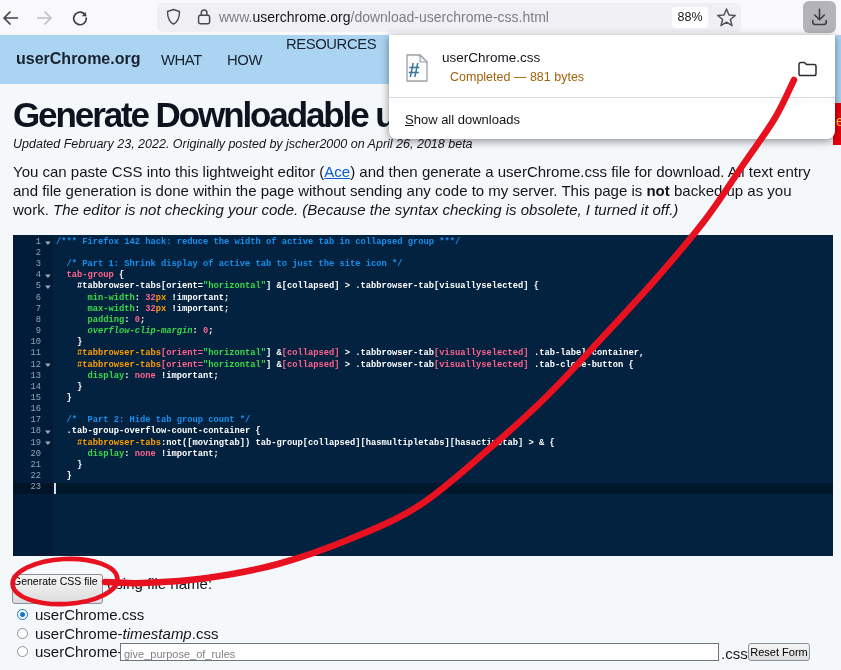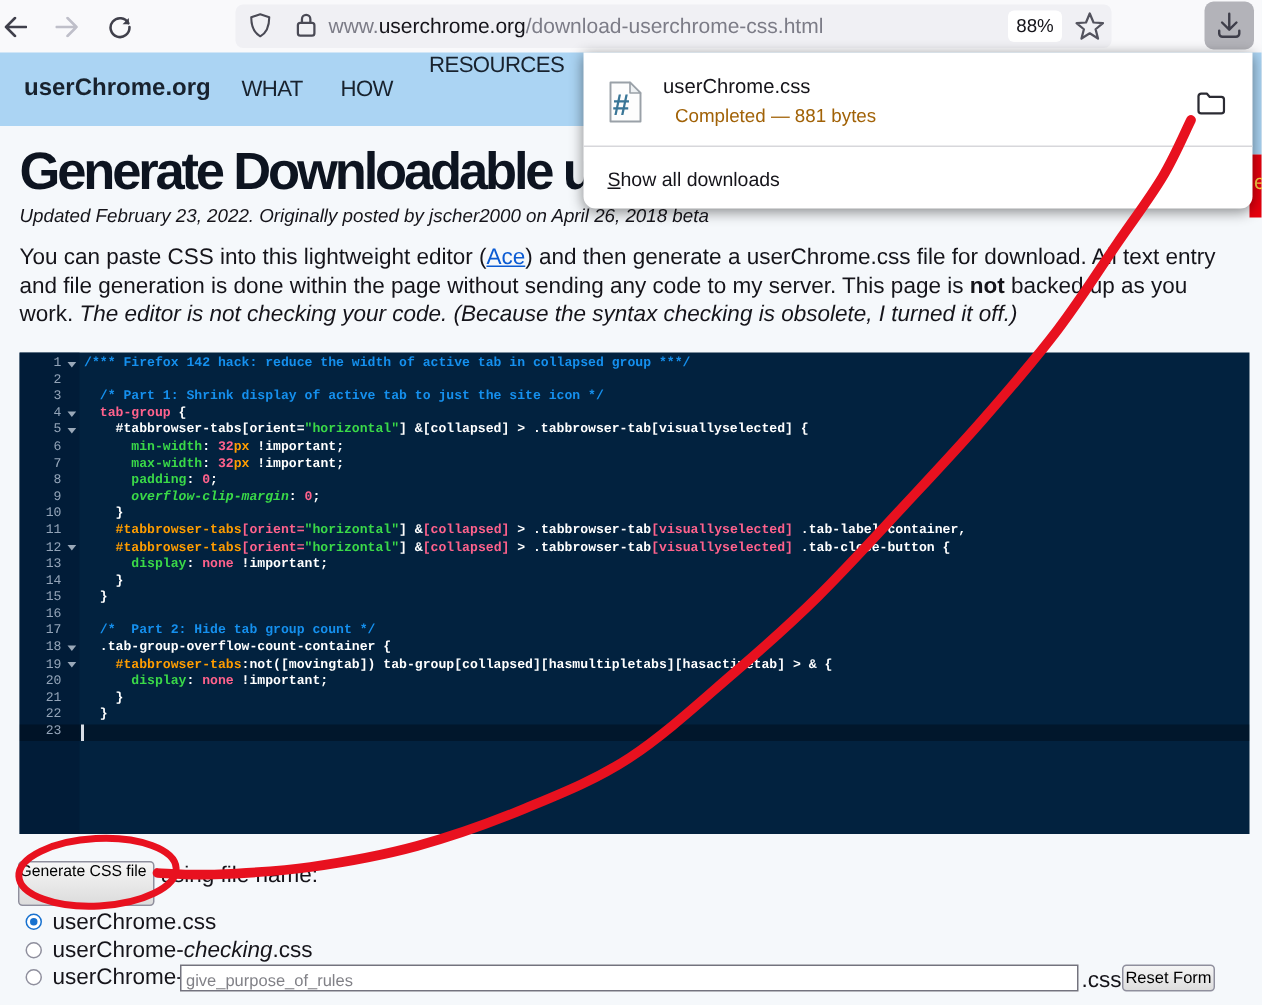--- a/index.html
+++ b/index.html
@@ -138,21 +138,21 @@
       <path d="M1 2.4 L6.8 2.4 L3.9 6 Z" fill="#9aa8b8"></path>
     </svg>
   </div>
 
 <div class="abs" style="left:12px;top:574px;width:91px;height:30px;background:linear-gradient(#f6f6f6,#dcdcdc);border:1px solid #8f8f9d;border-radius:3px;font-size:10.5px;color:#000;text-align:left;line-height:12.5px;white-space:nowrap;">Generate CSS file</div>
 <div class="abs" style="left:107px;top:575px;font-size:15px;color:#15141a;">using file name:</div>
 <div class="abs" style="left:17px;top:609px;width:11px;height:11px;border:1.6px solid #1771cf;border-radius:50%;background:#fff;"></div>
 <div class="abs" style="left:19.9px;top:612.1px;width:5.2px;height:5.2px;border-radius:50%;background:#1771cf;"></div>
 <div class="abs" style="left:35px;top:606px;font-size:15px;color:#15141a;">userChrome.css</div>
 <div class="abs" style="left:17px;top:627.5px;width:11px;height:11px;border:1px solid #8f8f9d;border-radius:50%;background:#fff;"></div>
-<div class="abs" style="left:35px;top:624.5px;font-size:15px;color:#15141a;">userChrome-<i>checking</i>.css</div>
+<div class="abs" style="left:35px;top:624.5px;font-size:15px;color:#15141a;">userChrome-<i>timestamp</i>.css</div>
 <div class="abs" style="left:17px;top:646px;width:11px;height:11px;border:1px solid #8f8f9d;border-radius:50%;background:#fff;"></div>
 <div class="abs" style="left:35px;top:643px;font-size:15px;color:#15141a;">userChrome-</div>
 <div class="abs" style="left:120px;top:643px;width:599px;height:17.5px;background:#fff;border:1px solid #73737e;"></div>
 <div class="abs" style="left:124px;top:647.5px;font-size:11px;color:#818187;">give_purpose_of_rules</div>
 <div class="abs" style="left:721px;top:645px;font-size:15px;color:#15141a;">.css</div>
 <div class="abs" style="left:748px;top:643px;width:62px;height:18px;background:linear-gradient(#f5f5f5,#dddddd);border:1px solid #8f8f9d;border-radius:3px;font-size:11px;color:#000;text-align:center;line-height:16px;">Reset Form</div>
 
 <div class="abs" style="left:389px;top:35px;width:446px;height:104px;background:#ffffff;border-radius:0 0 8px 8px;box-shadow:0 2px 9px rgba(0,0,0,0.45);">
   <svg class="abs" style="left:17px;top:19px;" width="22" height="28" viewBox="0 0 22 28">
     <path d="M1 1 L14 1 L21 8 L21 27 L1 27 Z" fill="#fdfdfd" stroke="#9aa1a8" stroke-width="1.3" stroke-linejoin="round"></path>

